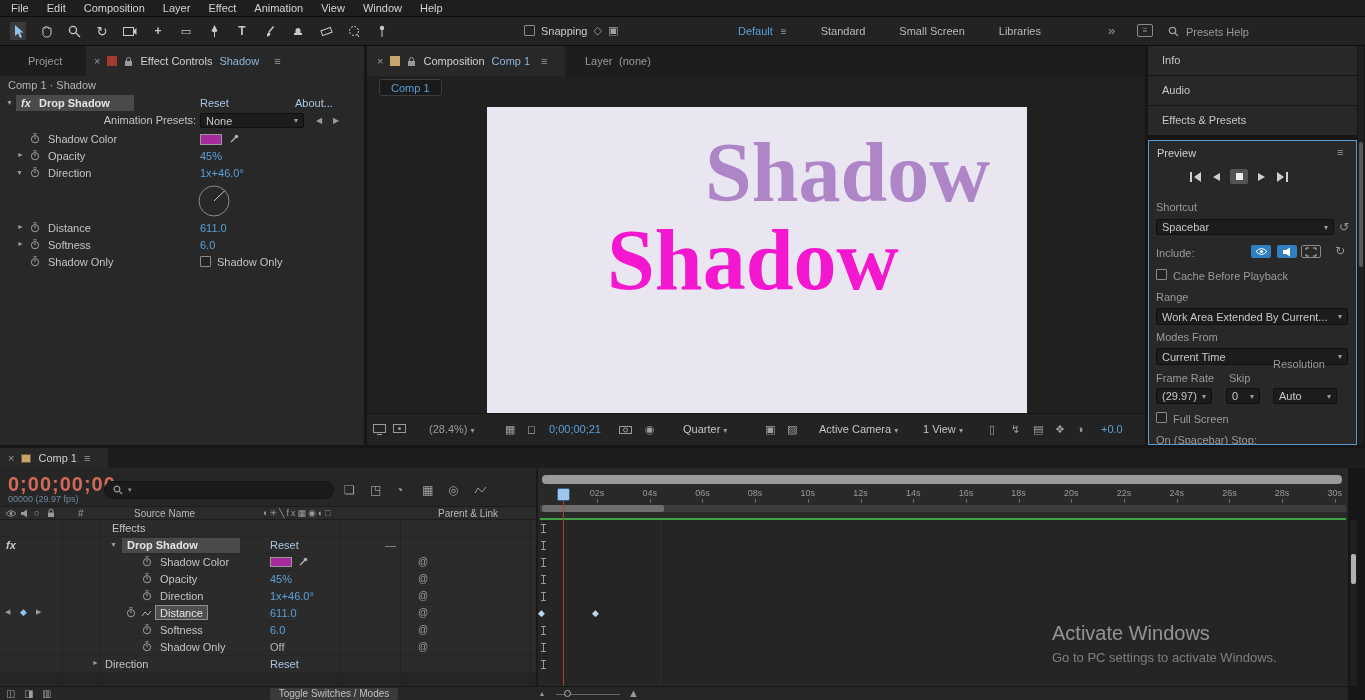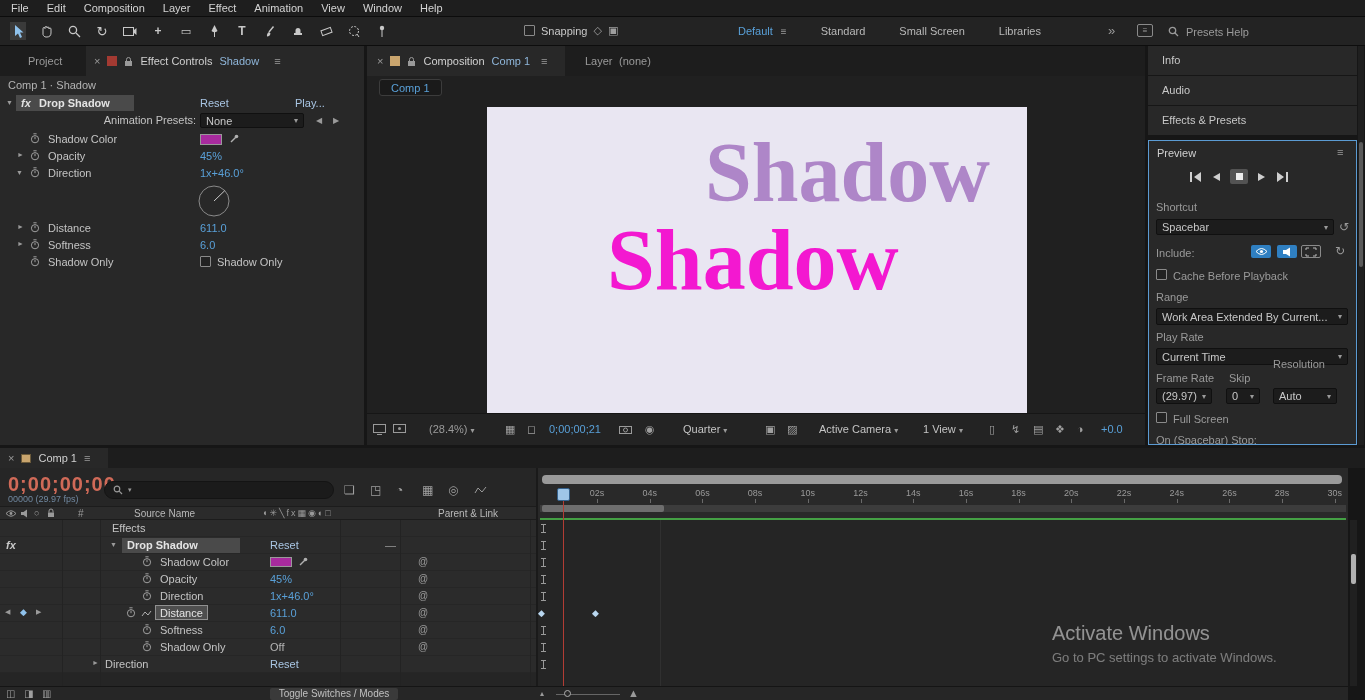--- a/index.html
+++ b/index.html
@@ -153,21 +153,21 @@
       </div>
     </div>
     <span class="abs txt" style="left:8px;top:33px;color:#b4b4b4">Comp 1 · Shadow</span>
 
     <div class="abs" style="left:0;top:49px;width:364px;height:17px">
       <span class="abs" style="left:16px;top:0;width:118px;height:16px;background:#4a4a4a"></span>
       <span class="abs dim" style="left:6px;top:4px;font-size:7px">▼</span>
       <span class="abs" style="left:21px;top:2px;font-style:italic;font-weight:bold;color:#e0e0e0">fx</span>
       <span class="abs txt" style="left:39px;top:2px;font-weight:bold;color:#e4e4e4">Drop Shadow</span>
       <span class="abs txt reset" style="left:200px;top:2px">Reset</span>
-      <span class="abs txt reset" style="left:295px;top:2px">Play...</span>
+      <span class="abs txt reset" style="left:295px;top:2px">About...</span>
     </div>
 
     <div class="abs" style="left:0;top:66px;width:364px;height:17px">
       <span class="abs txt" style="left:0;top:2px;width:196px;text-align:right;color:#c4c4c4">Animation Presets:</span>
       <div class="abs dd" style="left:200px;top:1px;width:104px;height:15px">
         <span>None</span>
           <span class="car">▾</span>
       </div>
       <span class="abs dim" style="left:316px;top:4px;font-size:8px">◀</span>
       <span class="abs dim" style="left:333px;top:4px;font-size:8px">▶</span>
@@ -400,21 +400,21 @@
         </svg>
     </span>
     <span class="abs dim" style="left:186px;top:103px;font-size:12px">↻</span>
     <span class="abs cb" style="left:7px;top:128px"></span>
     <span class="abs dim txt" style="left:24px;top:129px">Cache Before Playback</span>
     <span class="abs dim txt" style="left:7px;top:150px">Range</span>
     <div class="abs dd" style="left:7px;top:167px;width:192px;height:17px">
       <span class="txt" style="overflow:hidden;max-width:170px">Work Area Extended By Current...</span>
         <span class="car">▾</span>
     </div>
-    <span class="abs dim txt" style="left:7px;top:190px">Play Rate</span>
+    <span class="abs dim txt" style="left:7px;top:190px">Modes From</span>
     <div class="abs dd" style="left:7px;top:207px;width:192px;height:17px">
       <span>Current Time</span>
         <span class="car">▾</span>
     </div>
     <span class="abs dim txt" style="left:7px;top:231px">Frame Rate</span>
     <span class="abs dim txt" style="left:80px;top:231px">Skip</span>
     <span class="abs dim txt" style="left:124px;top:217px">Resolution</span>
     <div class="abs dd" style="left:7px;top:247px;width:56px;height:16px">
       <span>(29.97)</span>
         <span class="car">▾</span>

